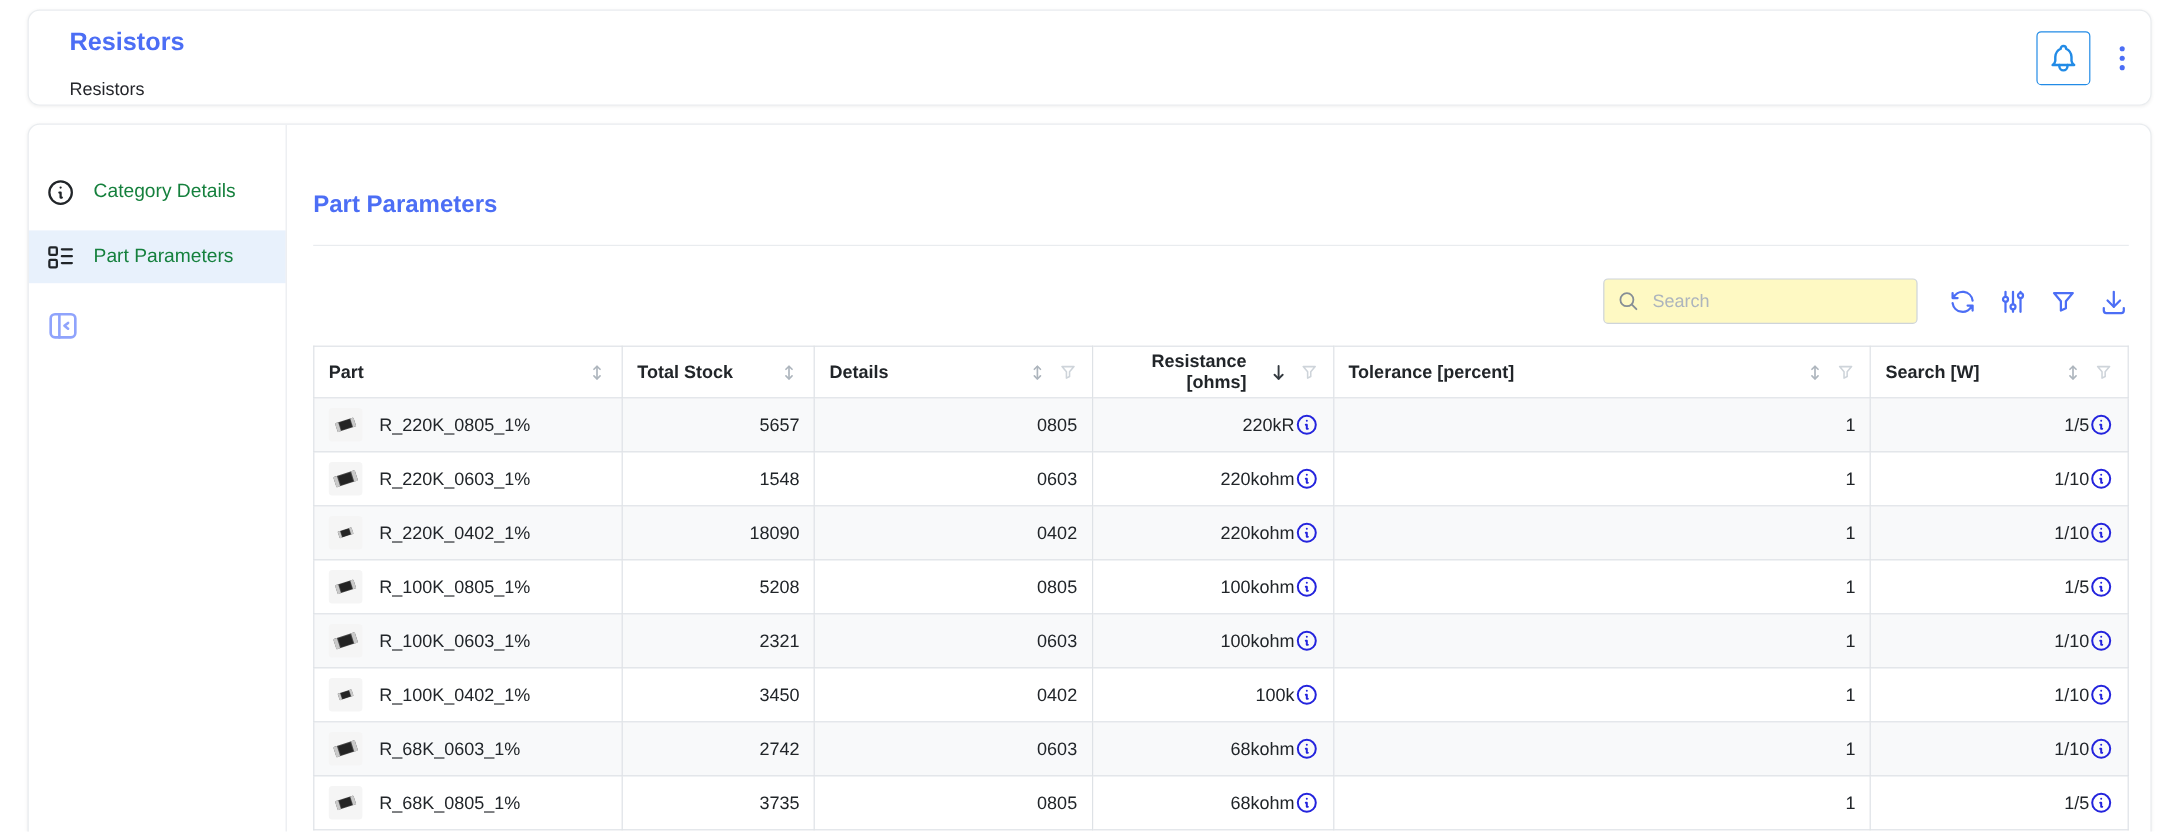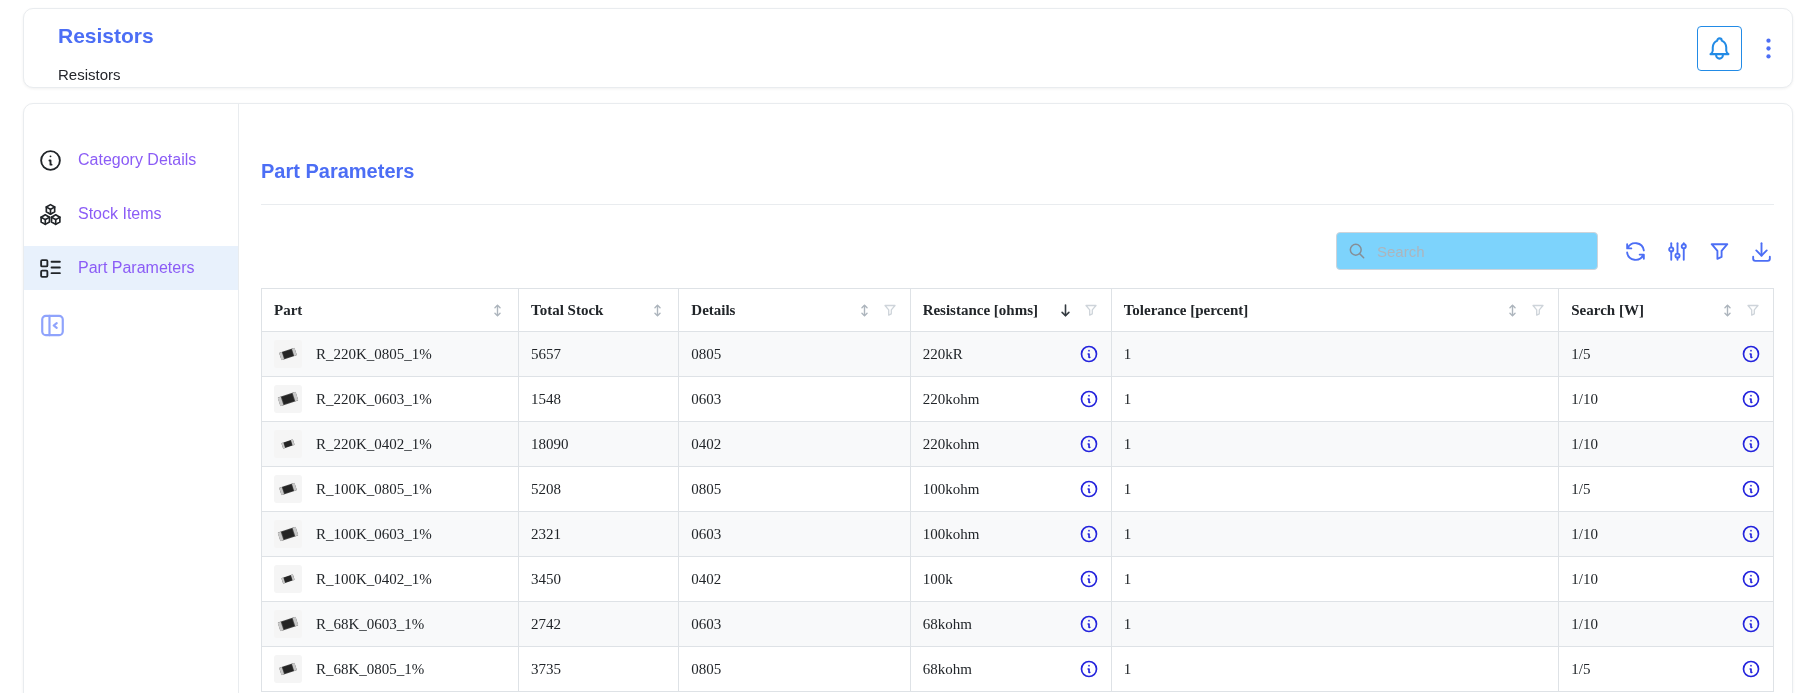--- a/index.html
+++ b/index.html
@@ -21,46 +21,46 @@
   #bell-btn {
     position: absolute; right: 50px; top: 17px; width: 45px; height: 45px;
     border: 1px solid #228be6; border-radius: 4px; color: #228be6;
     display: flex; align-items: center; justify-content: center; cursor: pointer; background:#fff;
   }
   #bell-btn svg { width: 27px; height: 27px; }
   #dots-btn { position: absolute; right: 10px; top: 26px; width: 27px; height: 27px; color: #4c6ef5; cursor: pointer; }
   #dots-btn svg { width: 27px; height: 27px; }
 
   .sidenav { width: 214px; flex: none; padding-top: 34px; }
-  .side-item { height: 44px; margin-bottom: 10px; display: flex; align-items: center; gap: 15px; padding-left: 14px; font-size: 16px; cursor: pointer; color: #8b5cf6; }
+  .side-item { height: 44px; margin-bottom: 10px; display: flex; align-items: center; gap: 15px; padding-left: 14px; font-size: 16px; cursor: pointer; color: #15803d; }
   .side-item.selected { background: #e8f1fc; }
   .side-item .icon { color: #212529; }
   .side-item .icon svg { width: 25px; height: 25px; }
   .collapse-btn { margin: 10px 0 0 13px; width: 30px; height: 30px; color: #8fa3fc; cursor: pointer; }
   .collapse-btn svg { width: 29px; height: 29px; }
   .vdivider { width: 1px; background: #e9ecef; flex: none; }
 
   .content { flex: 1; min-width: 0; padding: 54px 18px 0 22px; }
   #content-title { font-size: 20px; font-weight: bold; color: #4c6ef5; line-height: 26px; }
   .hrule { height: 1px; background: #e9ecef; margin-top: 20px; }
 
   .search-row { margin-top: 26px; height: 40px; display: flex; justify-content: flex-end; align-items: center; gap: 17px; }
   .search-box {
     width: 262px; height: 38px; border: 1px solid #ced4da; border-radius: 4px;
-    display: flex; align-items: center; padding: 12px 10px; gap: 8px; margin-right: 8px; background: #7dd3fc;
+    display: flex; align-items: center; padding: 12px 10px; gap: 8px; margin-right: 8px; background: #fef9c3;
   }
   .search-box .icon { color: #868e96; }
   .search-box .icon svg { width: 20px; height: 20px; }
   .search-box input { border: none; outline: none; flex: 1; min-width: 0; font-size: 15px; font-family: inherit; color: #495057; background: transparent; }
   .search-box input::placeholder { color: #adb5bd; }
   .tb-icon { width: 25px; height: 25px; color: #4c6ef5; cursor: pointer; }
   .tb-icon svg { width: 25px; height: 25px; }
 
   table.ptable { width: 100%; border-collapse: collapse; table-layout: fixed; margin-top: 17px; font-size: 15px; }
-  .ptable th, .ptable td { border: 1px solid #dee2e6; padding: 4px 12px; text-align: left; font-family: Liberation Serif, serif; }
+  .ptable th, .ptable td { border: 1px solid #dee2e6; padding: 4px 12px; text-align: right; }
   .ptable th { font-weight: bold; height: 43px; background: #fff; }
   .ptable td { height: 45px; }
   .ptable tbody tr:nth-child(odd) { background: #f8f9fa; }
   .ptable th:nth-child(1) { width: 17%; }
   .ptable th:nth-child(2) { width: 10.6%; }
   .ptable th:nth-child(3) { width: 15.3%; }
   .ptable th:nth-child(4) { width: 13.3%; }
   .ptable th:nth-child(5) { width: 29.6%; border-radius: 15px; }
   .ptable th:nth-child(6) { width: 14.2%; }
 
@@ -113,35 +113,20 @@
 <div class="card" id="main-card">
   <div class="sidenav" id="sidenav"><div class="side-item">
         <span class="icon">
           <svg viewBox="0 0 24 24" fill="none" stroke="currentColor" stroke-width="1.8" stroke-linecap="round" stroke-linejoin="round">
             <circle cx="12" cy="12" r="9"></circle>
             <path d="M12 8h.01"></path>
             <path d="M11 12h1v4h1"></path>
           </svg>
         </span>
         <span>Category Details</span>
-      </div><div class="side-item">
-        <span class="icon">
-          <svg viewBox="0 0 24 24" fill="none" stroke="currentColor" stroke-width="1.6" stroke-linecap="round" stroke-linejoin="round">
-            <path d="M12 2.5L16 4.8V9.4L12 11.7L8 9.4V4.8Z"></path>
-            <path d="M8 4.8L12 7.1L16 4.8"></path>
-            <path d="M12 7.1V11.7"></path>
-            <path d="M7 12.3L11 14.6V19.2L7 21.5L3 19.2V14.6Z"></path>
-            <path d="M3 14.6L7 16.9L11 14.6"></path>
-            <path d="M7 16.9V21.5"></path>
-            <path d="M17 12.3L21 14.6V19.2L17 21.5L13 19.2V14.6Z"></path>
-            <path d="M13 14.6L17 16.9L21 14.6"></path>
-            <path d="M17 16.9V21.5"></path>
-          </svg>
-        </span>
-        <span>Stock Items</span>
       </div><div class="side-item selected">
         <span class="icon">
           <svg viewBox="0 0 24 24" fill="none" stroke="currentColor" stroke-width="1.8" stroke-linecap="round" stroke-linejoin="round">
             <rect x="3" y="4" width="6" height="6" rx="1"></rect>
             <rect x="3" y="14" width="6" height="6" rx="1"></rect>
             <path d="M13 5.5h8"></path>
             <path d="M13 11h8"></path>
             <path d="M13 16.5h8"></path>
           </svg>
         </span>

